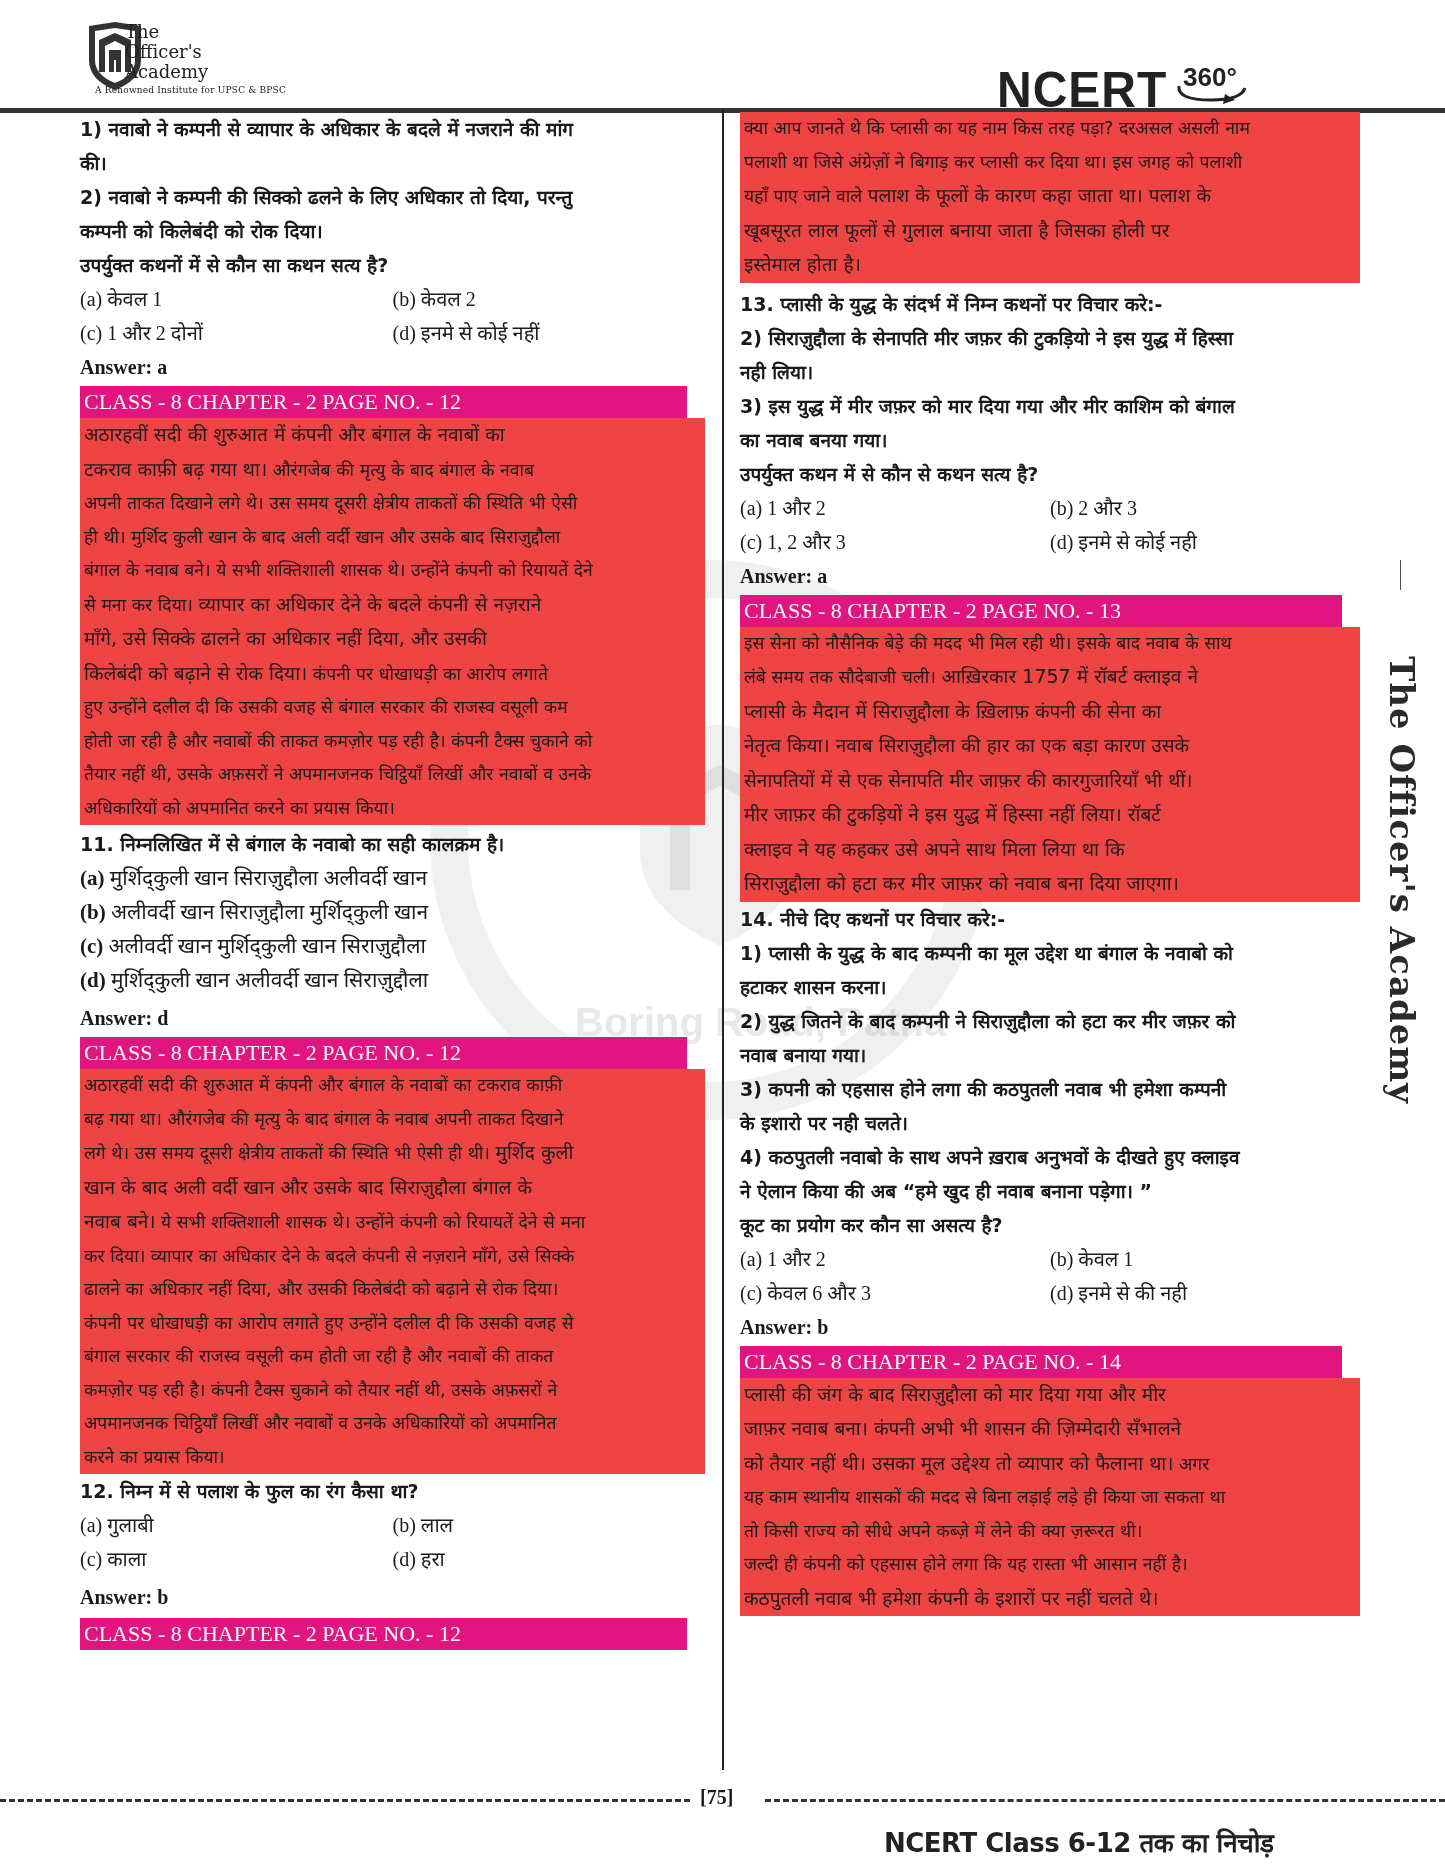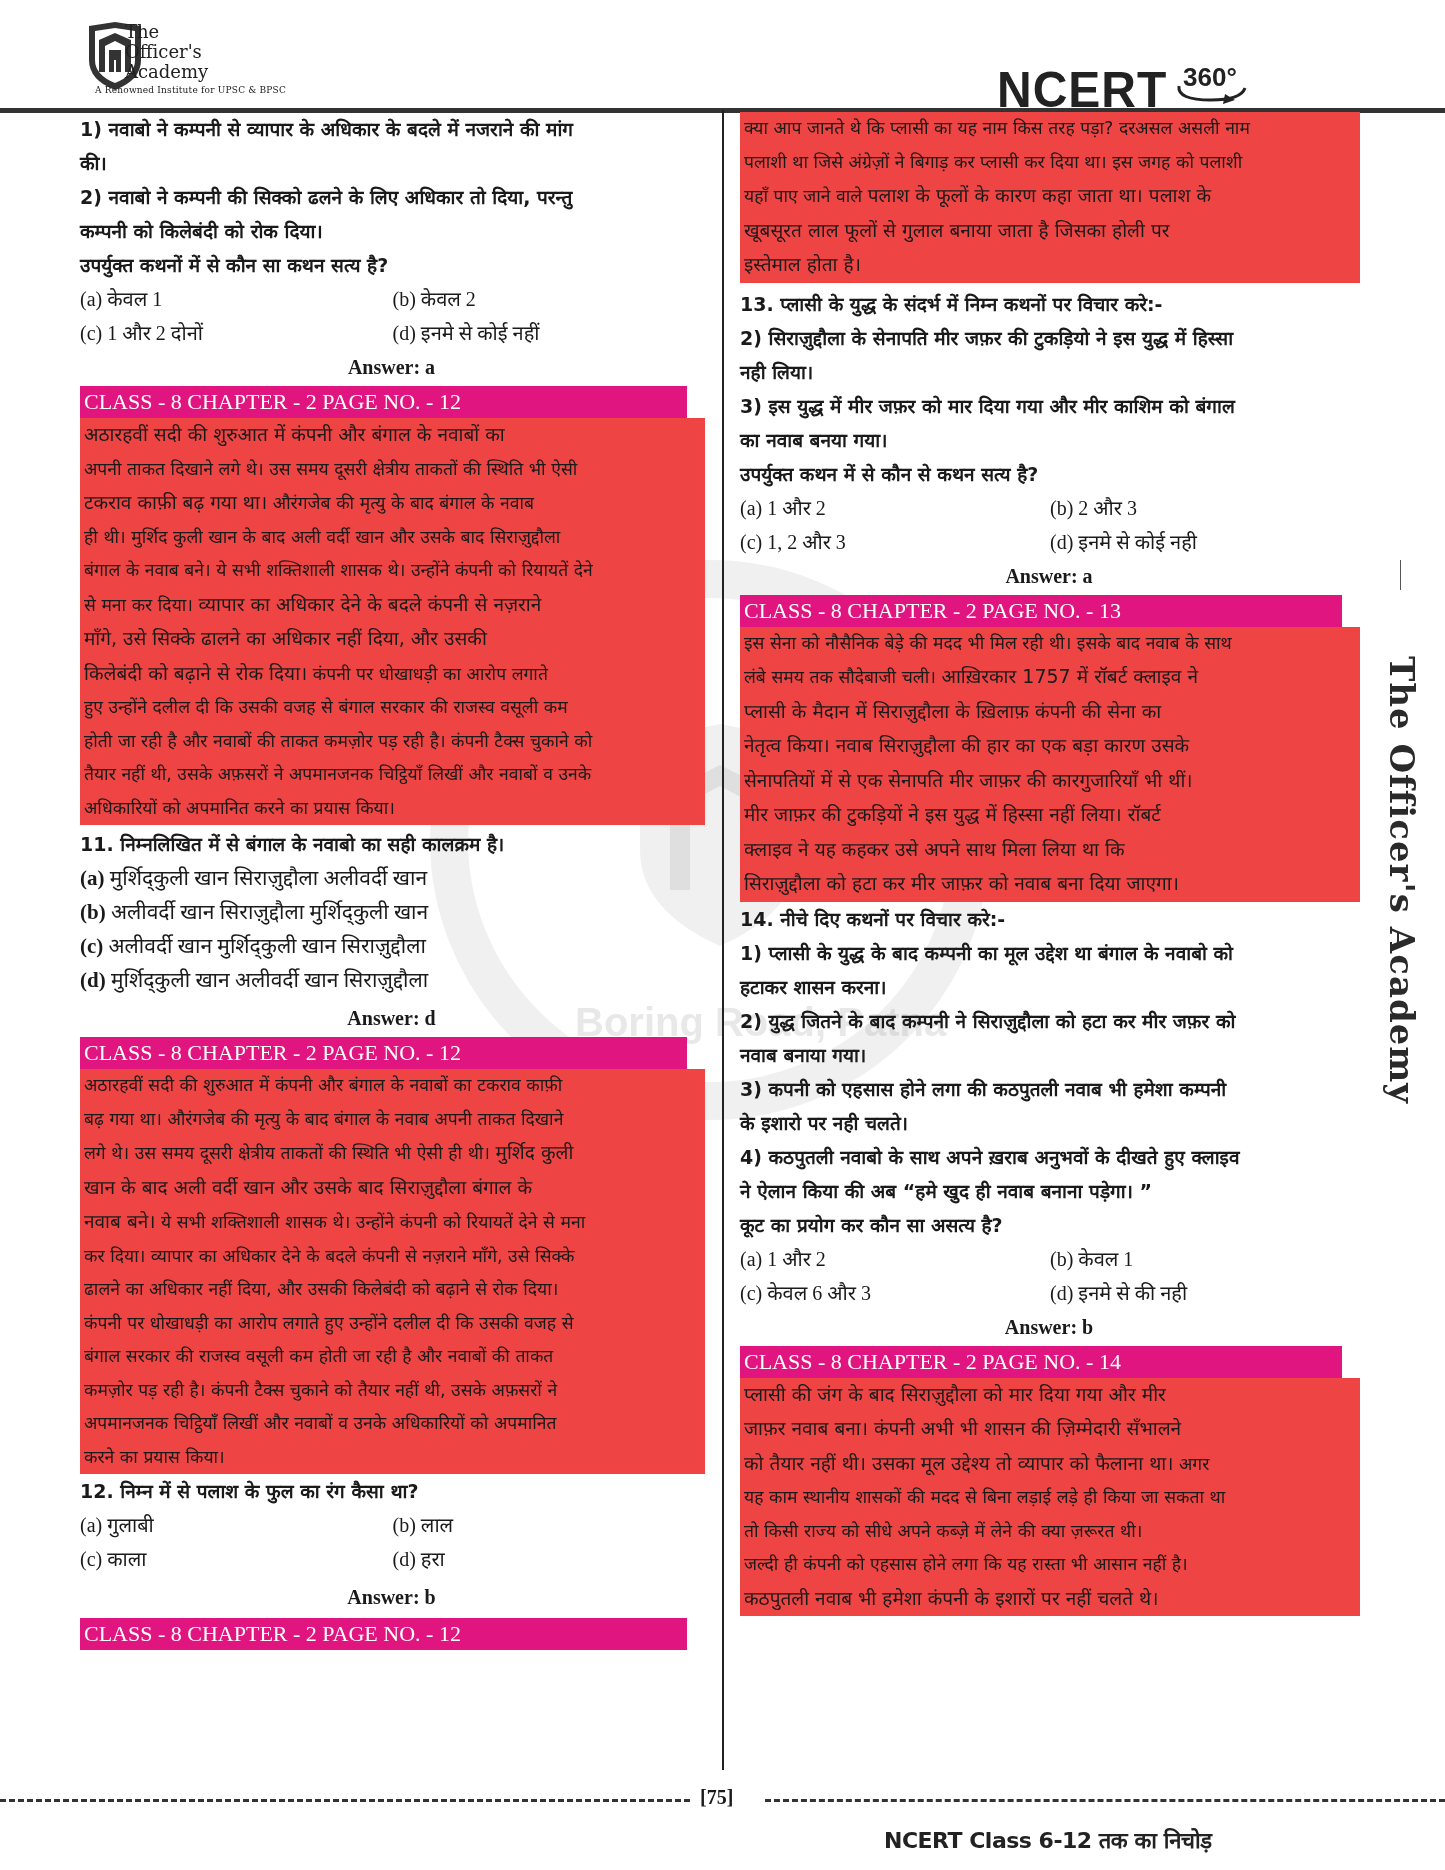--- a/index.html
+++ b/index.html
@@ -18,21 +18,21 @@
   
   .col { position: absolute; top: 112px; }
   .col-left { left: 80px; width: 625px; }
   .col-right { left: 740px; width: 620px; }
   .col-divider { position: absolute; left: 722px; top: 110px; width: 2px; height: 1660px; background: #222; }
 
   .line { font-size: 21px; line-height: 34px; white-space: nowrap; }
   .q { font-weight: bold; font-family: "DejaVu Sans", sans-serif; font-size: 19px; line-height: 34px; }
   .opt-row { display: flex; font-size: 20px; line-height: 34px; }
   .opt-row .opt { width: 340px; }
-  .answer { text-align: center; font-weight: bold; font-size: 20px; line-height: 34px; padding-right: 2px; }
+  .answer { text-align: left; font-weight: bold; font-size: 20px; line-height: 34px; padding-right: 2px; }
 
   .chap { background: #e0157f; color: #ffffff; font-family: "Liberation Serif", serif; font-size: 22px; line-height: 32px; padding-left: 4px; margin: 2px 18px 0 0; }
   .note { background: #ef4444; padding: 0 4px; }
   .note .line { font-family: "DejaVu Sans", sans-serif; font-size: 17.5px; line-height: 33.5px; text-align: justify; white-space: normal; }
   .note .b { font-weight: normal; font-size: 19px; }
 
   
   .watermark { position: absolute; left: 430px; top: 560px; width: 560px; height: 560px; border-radius: 50%; border: 38px solid rgba(160,160,160,0.16); box-sizing: border-box; pointer-events: none; }
   .wm-text { position: absolute; left: 575px; top: 1000px; font-family: "Liberation Sans", sans-serif; font-weight: bold; font-size: 40px; color: rgba(150,150,150,0.22); pointer-events: none; }
   .wm-shield { position: absolute; left: 630px; top: 720px; width: 180px; height: 230px; pointer-events: none; }
@@ -40,21 +40,21 @@
   
   .side { position: absolute; left: 1372px; top: 600px; width: 60px; height: 560px; }
   .side span { position: absolute; left: 50%; top: 50%; transform: translate(-50%,-50%) rotate(90deg); white-space: nowrap; font-family: "DejaVu Serif", serif; font-weight: bold; font-size: 34px; color: #2a2a2a; letter-spacing: 1px; }
   .side-rule { position: absolute; left: 1400px; top: 560px; width: 1px; height: 30px; background: #555; }
 
   
   .footer-rule { position: absolute; top: 1799px; height: 0; border-top: 3px dashed #333; }
   .footer-rule.l { left: 0; width: 690px; }
   .footer-rule.r { left: 765px; width: 680px; }
   .page-no { position: absolute; left: 700px; top: 1786px; font-size: 20px; font-weight: bold; font-family: "Liberation Serif", serif; }
-  .footer-tag { position: absolute; left: 884px; top: 1824px; font-family: "DejaVu Sans", sans-serif; font-weight: bold; font-size: 22px; color: #222; letter-spacing: -0.5px; }
+  .footer-tag { position: absolute; left: 884px; top: 1824px; font-family: "DejaVu Sans", sans-serif; font-weight: bold; font-size: 26px; color: #222; letter-spacing: -0.5px; }
 </style>
 </head>
 <body>
 
 <div class="header">
   <svg class="logo" viewBox="0 0 60 72">
     <path d="M4 6 L30 2 L56 6 L56 40 Q56 60 30 70 Q4 60 4 40 Z" fill="#333"></path>
     <path d="M10 11 L30 8 L50 11 L50 40 Q50 55 30 63 Q10 55 10 40 Z" fill="#fff"></path>
     <path d="M14 20 L30 13 L46 20 L46 52 L40 52 L40 26 L30 21 L20 26 L20 52 L14 52 Z" fill="#333"></path>
     <path d="M24 30 L36 30 L36 52 L31 52 L31 40 L29 40 L29 52 L24 52 Z" fill="#333"></path>
@@ -99,22 +99,22 @@
     <div class="opt-row">
       <div class="opt">(c) 1 और 2 दोनों</div>
       <div class="opt">(d) इनमे से कोई नहीं</div>
     </div>
     <div class="answer">Answer: a</div>
   </div>
 
   <div class="chap">CLASS - 8 CHAPTER - 2 PAGE NO. - 12</div>
   <div class="note">
       <div class="line"><span class="b">अठारहवीं सदी की शुरुआत में कंपनी और बंगाल के नवाबों का</span></div>
+      <div class="line"><span class="b">टकराव काफ़ी बढ़ गया था।</span><span> औरंगजेब की मृत्यु के बाद बंगाल के नवाब</span></div>
       <div class="line"><span>अपनी ताकत दिखाने लगे थे। उस समय दूसरी क्षेत्रीय ताकतों की स्थिति भी ऐसी</span></div>
-      <div class="line"><span class="b">टकराव काफ़ी बढ़ गया था।</span><span> औरंगजेब की मृत्यु के बाद बंगाल के नवाब</span></div>
       <div class="line"><span>ही थी। मुर्शिद कुली खान के बाद अली वर्दी खान और उसके बाद सिराज़ुद्दौला</span></div>
       <div class="line"><span>बंगाल के नवाब बने। ये सभी शक्तिशाली शासक थे। उन्होंने कंपनी को रियायतें देने</span></div>
       <div class="line"><span>से मना कर दिया। </span><span class="b">व्यापार का अधिकार देने के बदले कंपनी से नज़राने</span></div>
       <div class="line"><span class="b">माँगे, उसे सिक्के ढालने का अधिकार नहीं दिया, और उसकी</span></div>
       <div class="line"><span class="b">किलेबंदी को बढ़ाने से रोक दिया।</span><span> कंपनी पर धोखाधड़ी का आरोप लगाते</span></div>
       <div class="line"><span>हुए उन्होंने दलील दी कि उसकी वजह से बंगाल सरकार की राजस्व वसूली कम</span></div>
       <div class="line"><span>होती जा रही है और नवाबों की ताकत कमज़ोर पड़ रही है। कंपनी टैक्स चुकाने को</span></div>
       <div class="line"><span>तैयार नहीं थी, उसके अफ़सरों ने अपमानजनक चिट्ठियाँ लिखीं और नवाबों व उनके</span></div>
       <div class="line"><span>अधिकारियों को अपमानित करने का प्रयास किया।</span></div>
     </div>

